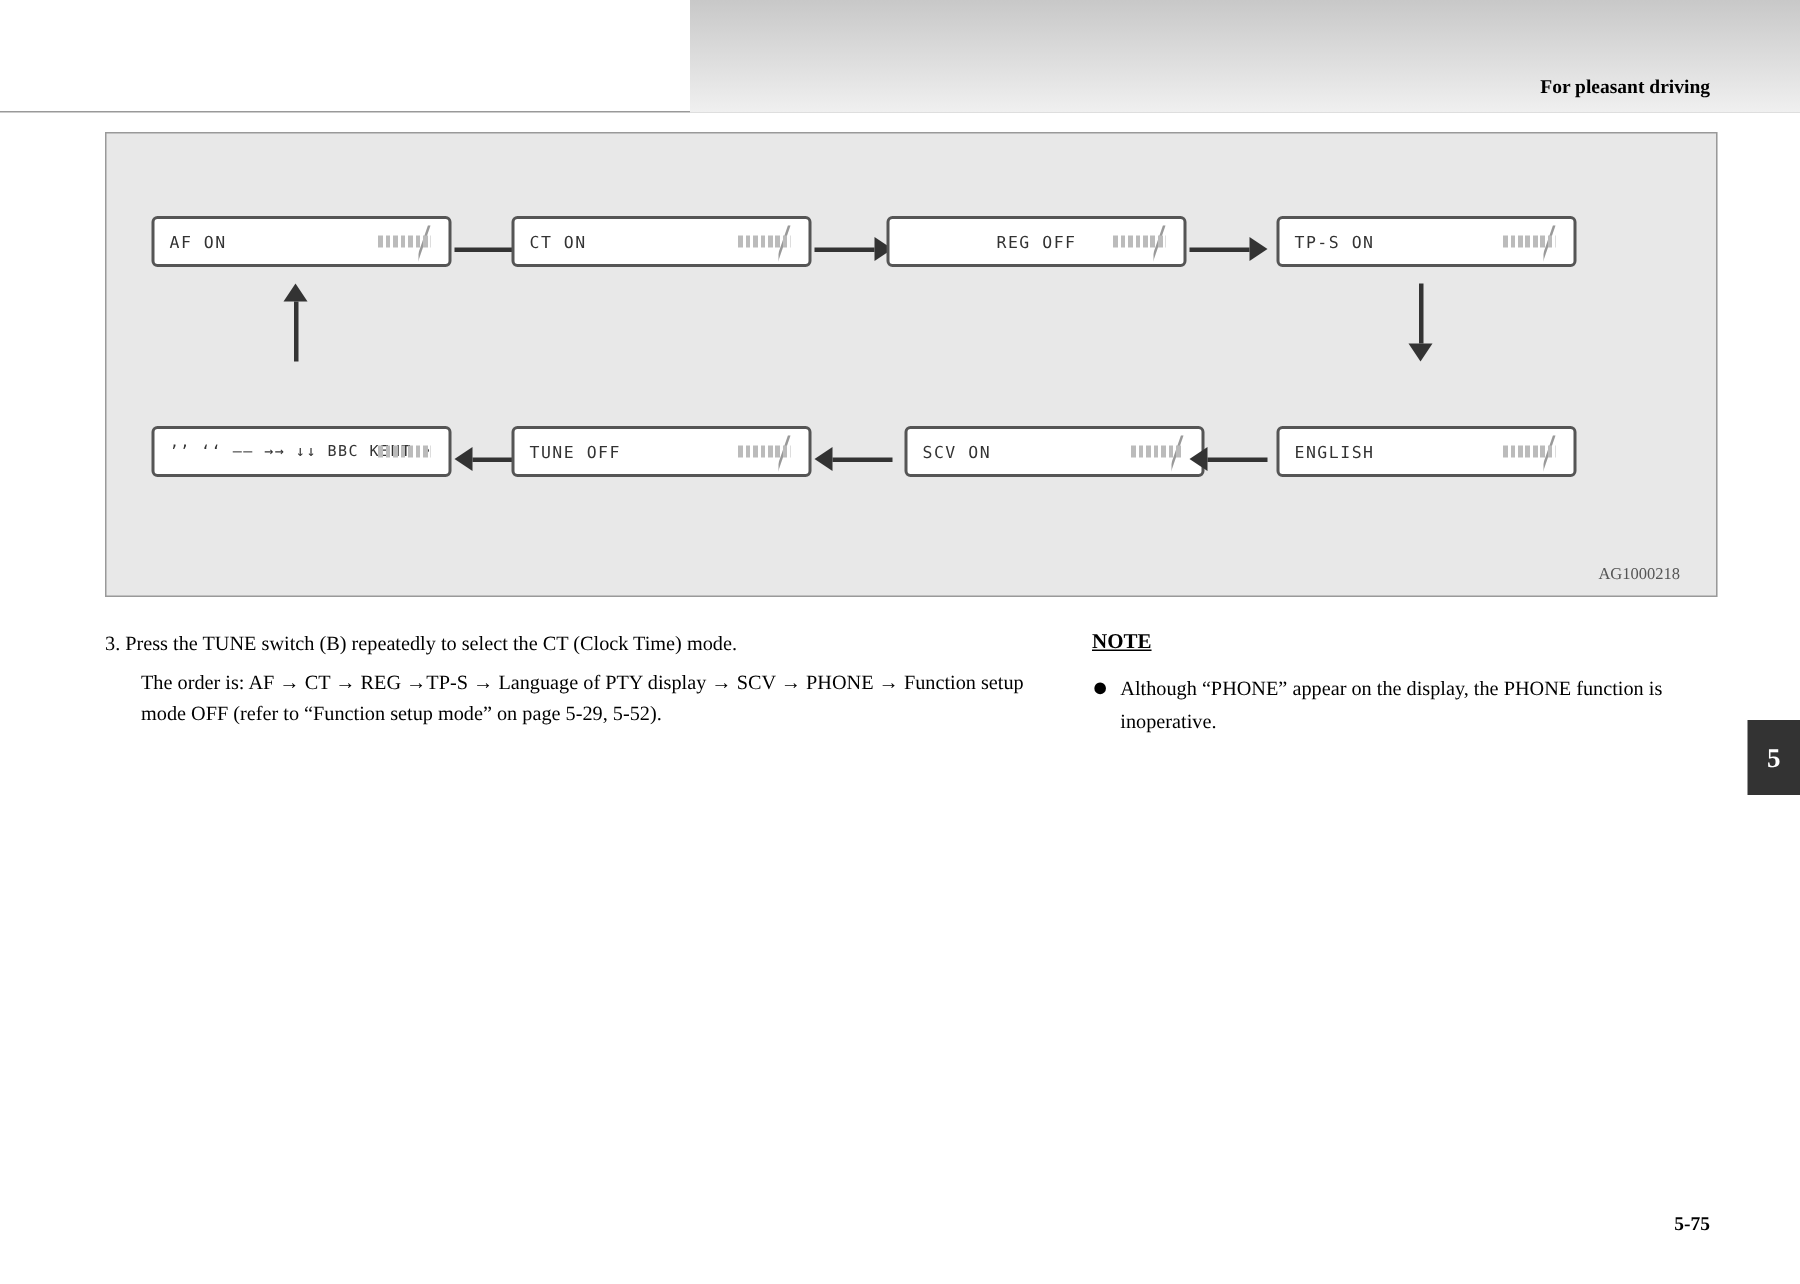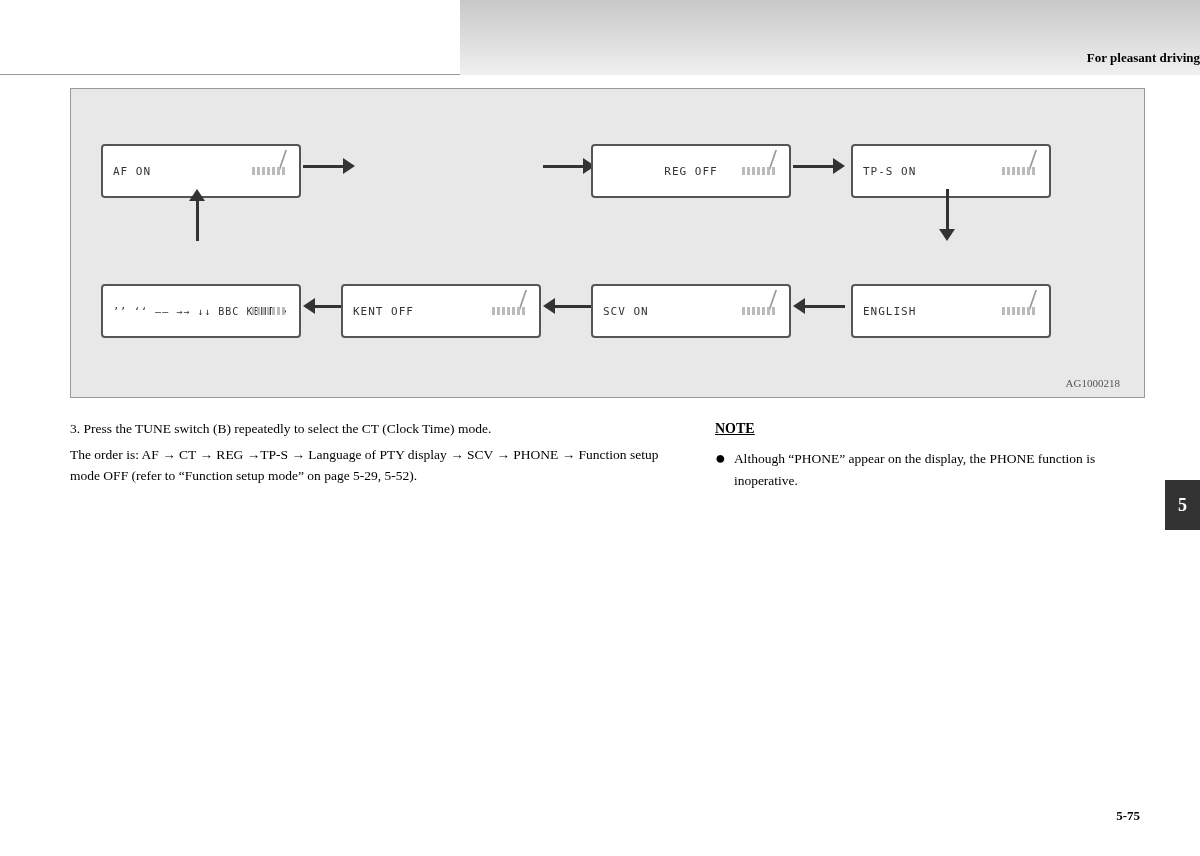--- a/index.html
+++ b/index.html
@@ -15,20 +15,21 @@
     
     .header {
       position: absolute;
       top: 0;
       left: 0;
       right: 0;
       height: 75px;
       display: flex;
       align-items: flex-end;
       justify-content: flex-end;
+      padding-right: 60px;
       padding-bottom: 8px;
       border-bottom: 1px solid #999;
     }
     .header-gradient {
       position: absolute;
       top: 0;
       left: 460px;
       right: 0;
       height: 75px;
       background: linear-gradient(to bottom, #c8c8c8, #f0f0f0);
@@ -79,21 +80,21 @@
 
     
     .screen {
       position: absolute;
       background: #fff;
       border: 2px solid #555;
       border-radius: 4px;
       display: flex;
       align-items: center;
       padding: 0 10px;
-      height: 54px;
+      height: 34px;
       width: 200px;
     }
     .screen-text {
       font-size: 11px;
       font-family: monospace;
       color: #333;
       letter-spacing: 1px;
     }
     
     .screen::after {
@@ -113,21 +114,21 @@
 
     
     .screen-af { top: 55px; left: 30px; }
     .screen-ct { top: 55px; left: 270px; }
     .screen-reg { top: 55px; left: 520px; justify-content: center; }
     .screen-tps { top: 55px; left: 780px; align-items: center; }
 
     
     .screen-bbc { top: 195px; left: 30px; }
     .screen-phone { top: 195px; left: 270px; }
-    .screen-scv { top: 195px; left: 520px; }
+    .screen-scv { top: 195px; left: 532px; }
     .screen-english { top: 195px; left: 780px; align-items: center; }
 
     
     .arrow-right {
       position: absolute;
       display: flex;
       align-items: center;
       height: 20px;
     }
     .arrow-right .arrow-line {
@@ -210,21 +211,21 @@
       right: 24px;
       font-size: 11px;
       color: #555;
     }
 
     
     .content-area {
       position: absolute;
       top: 418px;
       left: 70px;
-      right: 55px;
+      right: 42px;
       display: flex;
       gap: 40px;
     }
 
     .left-content {
       flex: 1;
       font-size: 13.5px;
       line-height: 1.6;
       color: #000;
     }
@@ -295,20 +296,24 @@
   <div class="screen screen-af">
     <span class="screen-text">AF ON</span>
     <div class="screen-slash"></div>
   </div>
 
   <div class="arrow-right" style="top: 67px; left: 232px;">
     <div class="arrow-line"></div>
     <div class="arrow-head"></div>
   </div>
 
+  <div class="screen screen-ct">
+    <span class="screen-text">CT ON</span>
+    <div class="screen-slash"></div>
+  </div>
 
   <div class="arrow-right" style="top: 67px; left: 472px;">
     <div class="arrow-line"></div>
     <div class="arrow-head"></div>
   </div>
 
   <div class="screen screen-reg">
     <span class="screen-text">REG OFF</span>
     <div class="screen-slash"></div>
   </div>
@@ -336,21 +341,21 @@
   <div class="screen screen-bbc">
     <span class="screen-text">’’ ‘‘ ―― →→ ↓↓ BBC KENT •</span>
   </div>
 
   <div class="arrow-left" style="top: 207px; left: 232px;">
     <div class="arrow-head"></div>
     <div class="arrow-line"></div>
   </div>
 
   <div class="screen screen-phone">
-    <span class="screen-text">KENT OFF</span>
+    <span class="screen-text">TUNE OFF</span>
     <div class="screen-slash"></div>
   </div>
 
   <div class="arrow-left" style="top: 207px; left: 472px;">
     <div class="arrow-head"></div>
     <div class="arrow-line"></div>
   </div>
 
   <div class="screen screen-scv">
     <span class="screen-text">SCV ON</span>
@@ -367,21 +372,21 @@
     <div class="screen-slash"></div>
   </div>
 
   <div class="ag-number">AG1000218</div>
 </div>
 
 <div class="content-area">
 
   <div class="left-content">
     <p>3. Press the TUNE switch (B) repeatedly to select the CT (Clock Time) mode.</p>
-    <p style="margin-top:4px;">The order is: AF → CT → REG →TP-S → Language of PTY display → SCV → PHONE → Function setup mode OFF (refer to “Function setup mode” on page 5-29, 5-52).</p>
+    <p style="margin-top:4px;margin-left:24px;">The order is: AF → CT → REG →TP-S → Language of PTY display → SCV → PHONE → Function setup mode OFF (refer to “Function setup mode” on page 5-29, 5-52).</p>
   </div>
 
   <div class="right-content">
     <div class="note-title">NOTE</div>
     <div class="note-item">
       <span class="bullet">●</span>
       <span>Although “PHONE” appear on the display, the PHONE function is inoperative.</span>
     </div>
   </div>
 

